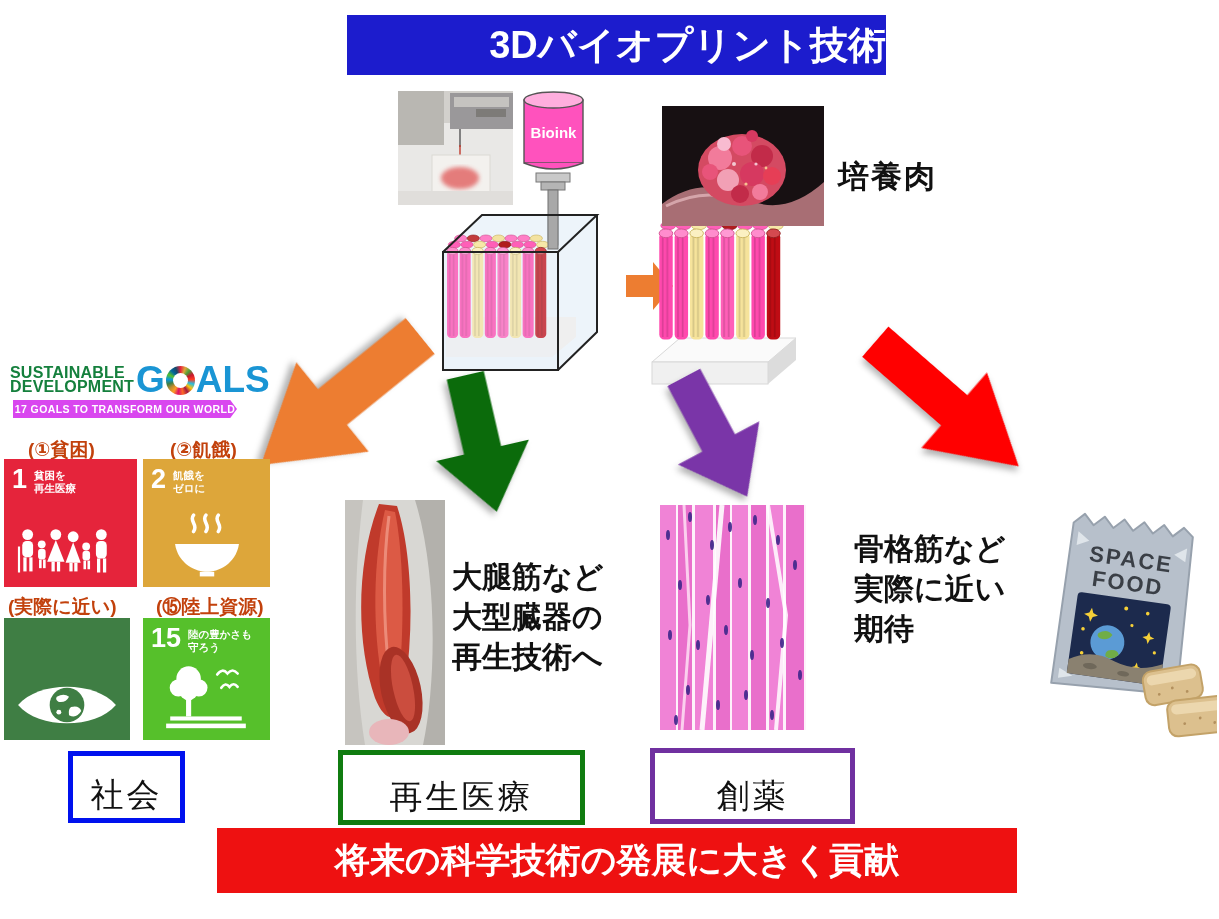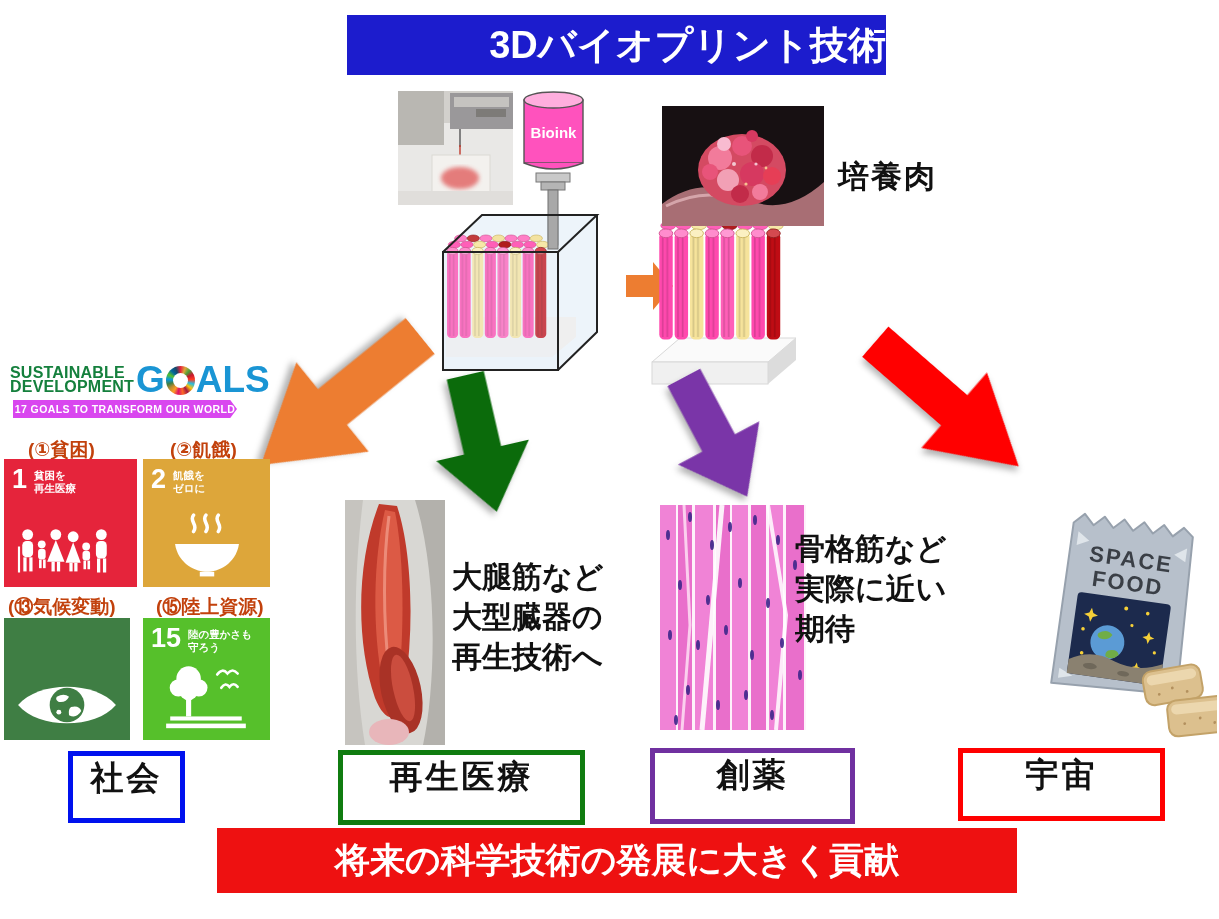--- a/index.html
+++ b/index.html
@@ -6,23 +6,23 @@
   #canvas{position:relative;width:1219px;height:919px;background:#fff;overflow:hidden;
           font-family:"Liberation Sans","DejaVu Sans",sans-serif;}
   .abs{position:absolute;}
   .banner{display:flex;align-items:center;justify-content:center;color:#fff;font-weight:bold;}
   #top-banner{left:347px;top:15px;width:539px;height:60px;background:#1c1ccd;font-size:38px;justify-content:flex-end;}
   #bottom-banner{left:217px;top:828px;width:800px;height:65px;background:#ee1111;font-size:35px;}
   .jp-bold{font-weight:bold;color:#111;}
   #meat-label{left:838px;top:156px;font-size:31px;letter-spacing:2px;}
   .app-text{font-size:30px;line-height:40px;font-weight:bold;color:#111;white-space:nowrap;}
   #regen-text{left:452px;top:557px;}
-  #drug-text{left:795px;top:529px;}
-  .label-box{display:flex;align-items:flex-start;justify-content:center;background:#fff;
-             font-weight:bold;color:#111;font-size:33px;letter-spacing:3px;}
+  #drug-text{left:854px;top:529px;}
+  .label-box{display:flex;align-items:flex-end;justify-content:center;background:#fff;
+             font-weight:normal;color:#111;font-size:33px;letter-spacing:3px;}
   #society-box{left:68px;top:751px;width:107px;height:62px;border:5px solid #0011ee;}
   #regen-box{left:338px;top:750px;width:237px;height:65px;border:5px solid #107c10;}
   #drug-box{left:650px;top:748px;width:195px;height:66px;border:5px solid #7030a0;}
   #space-box{left:958px;top:748px;width:197px;height:63px;border:5px solid #ff0000;}
   
   .arrow-wrap{position:absolute;filter:drop-shadow(3px 4px 3px rgba(0,0,0,.3));}
   .block-arrow{width:100%;height:100%;
     clip-path:polygon(0 30%,55% 30%,55% 0,100% 50%,55% 100%,55% 70%,0 70%);}
   #arrow-society{left:238px;top:343px;width:205px;height:115px;transform:rotate(141deg);}
   #arrow-society .block-arrow{background:#ED7D31;}
@@ -207,21 +207,21 @@
         <span>G</span>
         <span class="goals-ring"></span>
         <span>ALS</span>
       </div>
     </div>
     <div id="sdg-tagline">17 GOALS TO TRANSFORM OUR WORLD</div>
   </div>
 
   <div class="sdg-tag" style="left:28px;top:437px;">(①貧困)</div>
   <div class="sdg-tag" style="left:170px;top:437px;">(②飢餓)</div>
-  <div class="sdg-tag" style="left:8px;top:594px;">(⑬気候変動)</div>
+  <div class="sdg-tag" style="left:8px;top:594px;">(実際に近い)</div>
   <div class="sdg-tag" style="left:156px;top:594px;">(⑮陸上資源)</div>
 
   <div id="sdg-tile-1" class="sdg-tile">
     <div class="sdg-head">
       <span class="sdg-num">1</span>
       <span class="sdg-title"><span>貧困を</span><br>
       <span>再生医療</span></span>
     </div>
     <div class="sdg-icon-area">
       <svg width="112" height="52" viewBox="0 0 100 48" fill="#fff">
@@ -416,21 +416,18 @@
 
   <div id="society-box" class="abs label-box">
     <span>社会</span>
   </div>
   <div id="regen-box" class="abs label-box">
     <span>再生医療</span>
   </div>
   <div id="drug-box" class="abs label-box">
     <span>創薬</span>
   </div>
-  <div id="space-box" class="abs label-box">
-    <span>宇宙</span>
-  </div>
 
   <div id="bottom-banner" class="abs banner">
     <span>将来の科学技術の発展に大きく貢献</span>
   </div>
 
 </div>
 
 </body></html>

